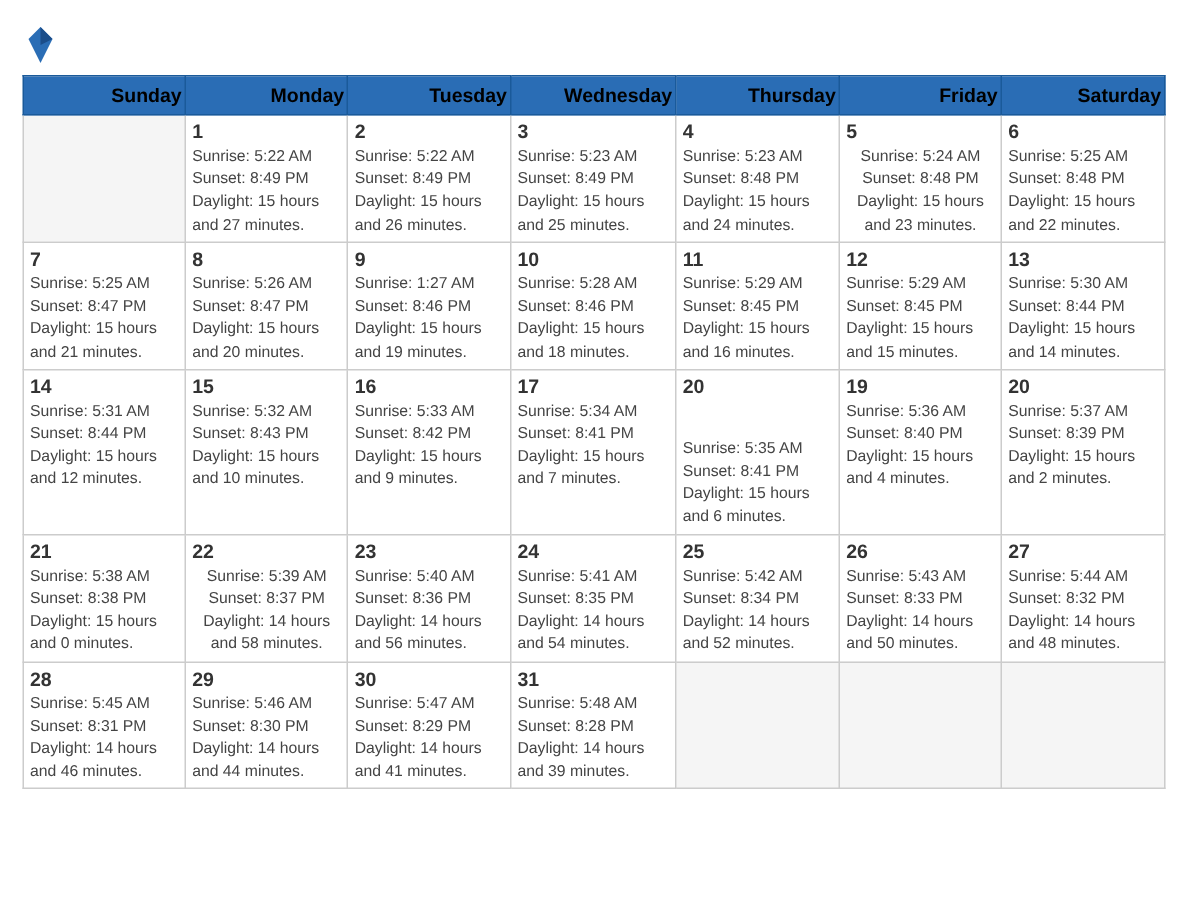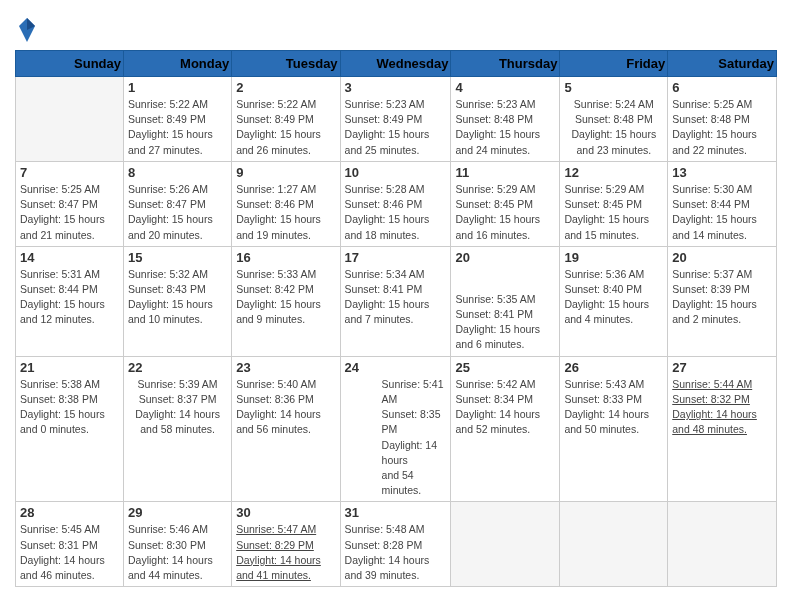--- a/index.html
+++ b/index.html
@@ -292,42 +292,42 @@
         </td>
         <td>
           <span class="day-num">23</span>
           <div class="day-info" style="white-space: pre-line;">Sunrise: 5:40 AM
 Sunset: 8:36 PM
 Daylight: 14 hours
 and 56 minutes.</div>
         </td>
         <td>
           <span class="day-num">24</span>
-          <div class="day-info" style="white-space: pre-line; margin-left: 37px;">Sunrise: 5:41 AM
+          <div class="day-info" style="white-space: pre-line;">Sunrise: 5:41 AM
 Sunset: 8:35 PM
 Daylight: 14 hours
 and 54 minutes.</div>
         </td>
         <td>
           <span class="day-num">25</span>
           <div class="day-info" style="white-space: pre-line;">Sunrise: 5:42 AM
 Sunset: 8:34 PM
 Daylight: 14 hours
 and 52 minutes.</div>
         </td>
         <td>
           <span class="day-num">26</span>
           <div class="day-info" style="white-space: pre-line;">Sunrise: 5:43 AM
 Sunset: 8:33 PM
 Daylight: 14 hours
 and 50 minutes.</div>
         </td>
         <td>
           <span class="day-num">27</span>
-          <div class="day-info" style="white-space: pre-line; text-decoration: underline;">Sunrise: 5:44 AM
+          <div class="day-info" style="white-space: pre-line;">Sunrise: 5:44 AM
 Sunset: 8:32 PM
 Daylight: 14 hours
 and 48 minutes.</div>
         </td>
       </tr>
       <tr>
         <td>
           <span class="day-num">28</span>
           <div class="day-info" style="white-space: pre-line;">Sunrise: 5:45 AM
 Sunset: 8:31 PM
@@ -336,21 +336,21 @@
         </td>
         <td>
           <span class="day-num">29</span>
           <div class="day-info" style="white-space: pre-line;">Sunrise: 5:46 AM
 Sunset: 8:30 PM
 Daylight: 14 hours
 and 44 minutes.</div>
         </td>
         <td>
           <span class="day-num">30</span>
-          <div class="day-info" style="white-space: pre-line; text-decoration: underline;">Sunrise: 5:47 AM
+          <div class="day-info" style="white-space: pre-line;">Sunrise: 5:47 AM
 Sunset: 8:29 PM
 Daylight: 14 hours
 and 41 minutes.</div>
         </td>
         <td>
           <span class="day-num">31</span>
           <div class="day-info" style="white-space: pre-line;">Sunrise: 5:48 AM
 Sunset: 8:28 PM
 Daylight: 14 hours
 and 39 minutes.</div>

